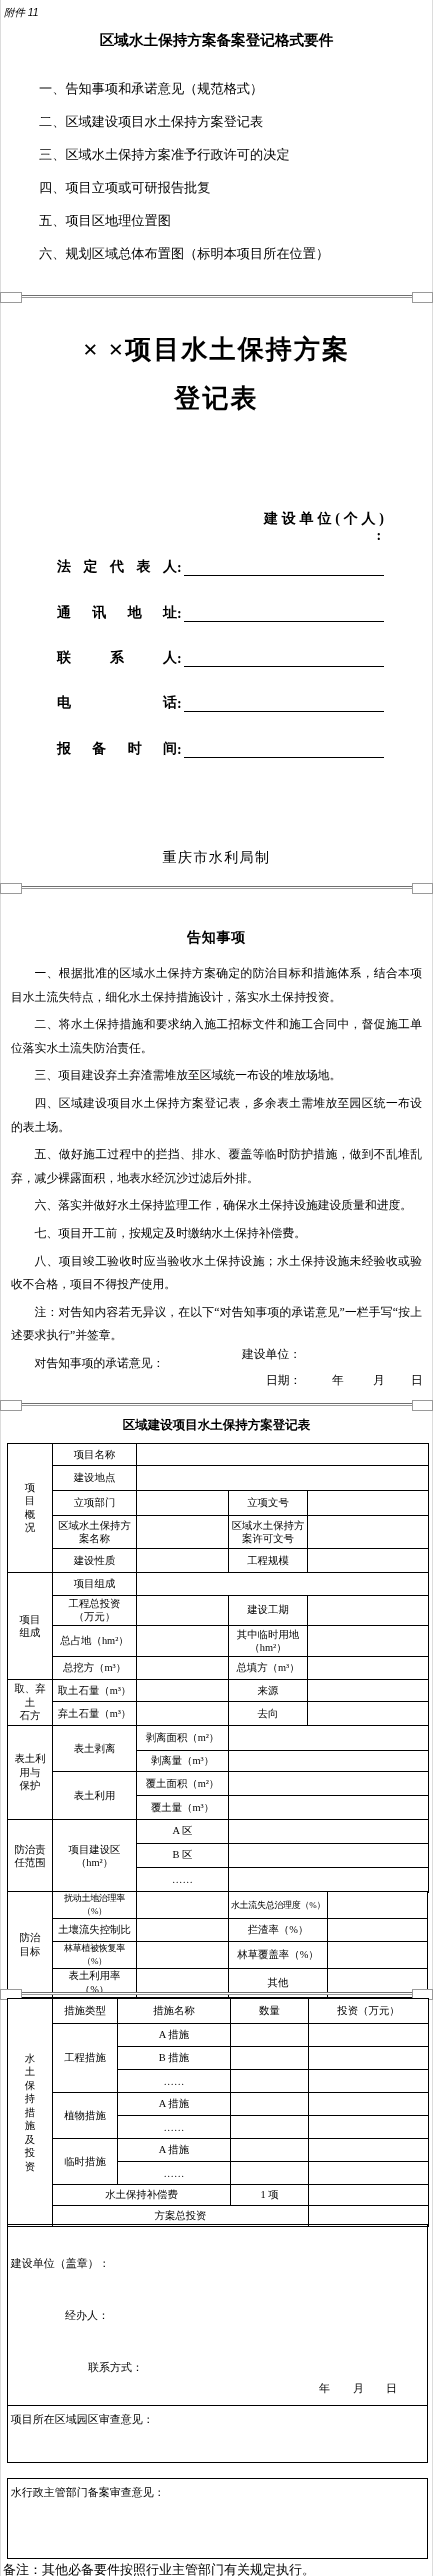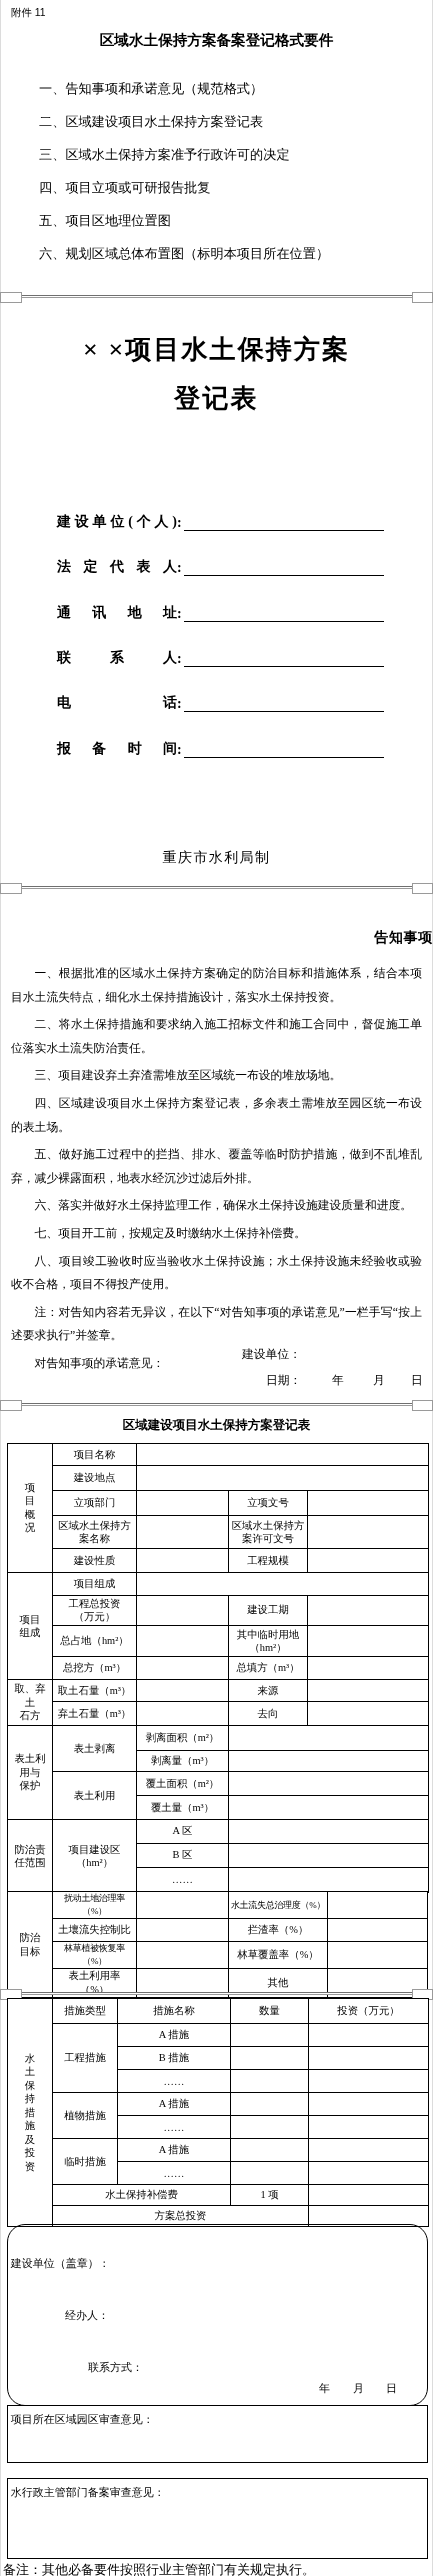--- a/index.html
+++ b/index.html
@@ -10,36 +10,36 @@
   .center{width:433px;text-align:center;left:0;}
 
   
   .pbreak{position:absolute;left:0;width:433px;height:2.8px;
           border-top:1.4px solid #6f6f6f;border-bottom:0.7px solid #9a9a9a;box-sizing:border-box;background:#fff;}
   .pbreak .pb-end{position:absolute;width:19.5px;height:9px;background:#fff;border:0.7px solid #9a9a9a;top:-4.2px;}
   .pbreak .pb-l{left:0;}
   .pbreak .pb-r{right:0;}
 
   
-  .p1-att{left:11px;top:5.6px;font-size:10.4px;font-family:"Liberation Sans",sans-serif;}
+  .p1-att{left:4px;top:5.6px;font-size:10.4px;font-family:"Liberation Sans",sans-serif;font-style:italic;}
   .p1-title{top:31px;font-size:14.6px;font-weight:bold;font-family:"Liberation Sans",sans-serif;}
   .p1-list{left:39px;top:72px;font-size:13.2px;}
   .p1-list div{line-height:33px;}
 
   
   .cv-title{top:325px;font-size:26px;font-weight:bold;line-height:49px;letter-spacing:2.1px;}
   .cfield{position:absolute;left:57px;width:327px;height:21px;display:flex;align-items:flex-end;
           font-size:14px;font-weight:bold;}
   .cflabel{display:inline-block;width:120px;text-align:justify;text-align-last:justify;}
   .cfcolon{display:inline-block;margin:0 2.8px 0 0;}
   .cfline{flex:1;border-bottom:1.4px solid #000;height:16.7px;}
   .cv-footer{top:849px;font-size:14px;letter-spacing:1.4px;}
 
   
-  .nt-title{top:929px;font-size:14px;font-weight:bold;font-family:"Liberation Sans",sans-serif;letter-spacing:0.7px;text-align:right;}
+  .nt-title{top:929px;font-size:14px;font-weight:bold;font-family:"Liberation Sans",sans-serif;letter-spacing:0.7px;}
   .nt-body{left:7px;top:958px;width:419px;font-size:11.8px;line-height:23.6px;text-align:justify;}
   .nt-body p{margin:4px;text-indent:2em;}
   .nt-sign{font-size:11.8px;}
 
   
   .tbl-title{top:1417px;font-size:12.5px;font-weight:bold;font-family:"Liberation Sans",sans-serif;}
   table.doc{border-collapse:collapse;table-layout:fixed;background:#fff;}
   table.doc{border:1.4px solid #000;}
   table.doc td{border:0.7px solid #000;font-size:10.4px;text-align:center;vertical-align:middle;
                padding:0 1.4px;box-sizing:border-box;overflow:hidden;}
@@ -73,21 +73,21 @@
   <div class="pbreak" style="top:295px;">
     <span class="pb-end pb-l"></span>
     <span class="pb-end pb-r"></span>
   </div>
 
   <div class="abs center cv-title">
     <div>× ×项目水土保持方案</div>
     <div>登记表</div>
   </div>
 
-  <div class="cfield" style="top:510px;">
+  <div class="cfield" style="top:510px;flex-direction:column;">
     <span class="cflabel">建设单位(个人)</span>
       <span class="cfcolon">:</span>
       <span class="cfline"></span>
   </div>
   <div class="cfield" style="top:555px;">
     <span class="cflabel">法定代表人</span>
       <span class="cfcolon">:</span>
       <span class="cfline"></span>
   </div>
   <div class="cfield" style="top:601px;">
@@ -374,21 +374,21 @@
       <td>1 项</td>
       <td></td>
     </tr>
     <tr style="height:21px">
       <td colspan="3">方案总投资</td>
       <td></td>
     </tr>
   </tbody>
     </table>
 
-  <div class="boxarea" style="top:2224px;height:182px;border-radius:18px;">
+  <div class="boxarea" style="top:2224px;height:182px;">
     <span class="boxlbl" style="left:2.8px;top:31px;">建设单位（盖章）：</span>
     <span class="boxlbl" style="left:57px;top:83px;">经办人：</span>
     <span class="boxlbl" style="left:44px;top:135px;padding-left:36px;">联系方式：</span>
     <span class="boxlbl" style="left:311px;top:156px;">年</span>
     <span class="boxlbl" style="left:345px;top:156px;">月</span>
     <span class="boxlbl" style="left:378px;top:156px;">日</span>
   </div>
 
   <div class="boxarea" style="top:2405px;height:58px;">
     <span class="boxlbl" style="left:2.8px;top:5.6px;">项目所在区域园区审查意见：</span>

